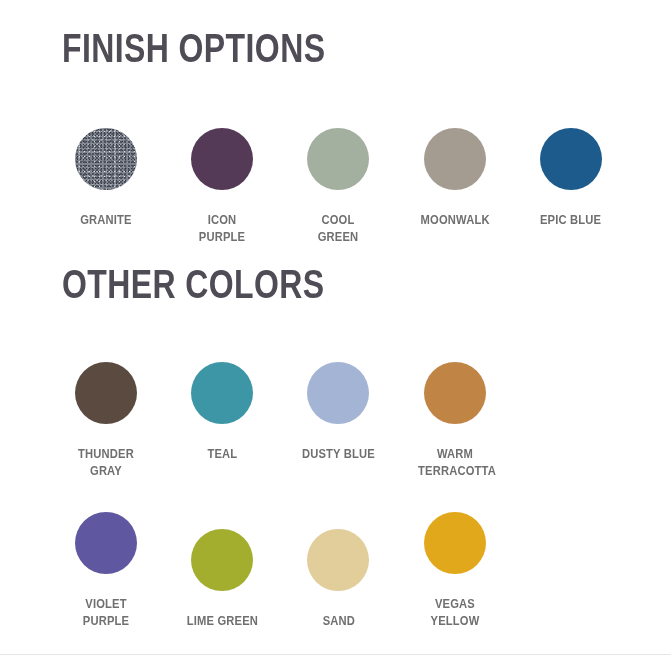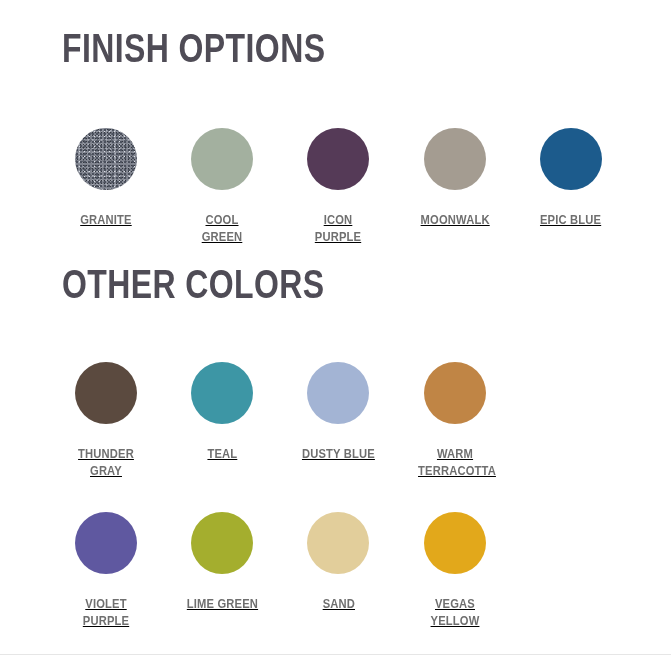--- a/index.html
+++ b/index.html
@@ -45,21 +45,20 @@
     padding: 0;
   }
 
   
   .swatch-row {
     display: flex;
     margin: 0;
     padding: 0 42px 0 48px;
     box-sizing: border-box;
     width: 671px;
-    text-decoration: underline;
   }
   .swatch-cell {
     width: 20%;
     display: flex;
     flex-direction: column;
     align-items: center;
     box-sizing: border-box;
   }
   .swatch-dot {
     width: 62px;
@@ -107,48 +106,48 @@
     text-align: center;
     transform: scaleX(0.86);
     max-width: 86px;
   }
 
   
   #section-finish          { top: 26px; }
   #finish-row              { margin-top: 58px; }
   #section-other           { top: 262px; }
   #other-row-1             { margin-top: 56px; }
-  #other-row-2             { margin-top: 33px; }
+  #other-row-2             { margin-top: 33px; align-items: flex-end; }
 </style>
 </head>
 <body style="background: rgb(255, 255, 255);">
 
 <div class="page">
 
   <section class="section" id="section-finish">
     <h2 class="section-heading" style="color: rgb(79, 76, 86);">FINISH OPTIONS</h2>
 
     <div class="swatch-row" id="finish-row">
 
       <div class="swatch-cell">
         <div class="swatch-dot texture-granite"></div>
         <div class="swatch-label" style="color: rgb(111, 111, 111);">GRANITE</div>
       </div>
 
       <div class="swatch-cell">
+        <div class="swatch-dot" style="background-color: rgb(85, 58, 87);"></div>
+        <div class="swatch-label" style="color: rgb(111, 111, 111);">ICON PURPLE</div>
+      </div>
+
+      <div class="swatch-cell">
         <div class="swatch-dot" style="background-color: rgb(163, 176, 159);"></div>
         <div class="swatch-label" style="color: rgb(111, 111, 111);">COOL GREEN</div>
       </div>
 
       <div class="swatch-cell">
-        <div class="swatch-dot" style="background-color: rgb(85, 58, 87);"></div>
-        <div class="swatch-label" style="color: rgb(111, 111, 111);">ICON PURPLE</div>
-      </div>
-
-      <div class="swatch-cell">
         <div class="swatch-dot" style="background-color: rgb(164, 156, 145);"></div>
         <div class="swatch-label" style="color: rgb(111, 111, 111);">MOONWALK</div>
       </div>
 
       <div class="swatch-cell">
         <div class="swatch-dot" style="background-color: rgb(28, 91, 140);"></div>
         <div class="swatch-label" style="color: rgb(111, 111, 111);">EPIC BLUE</div>
       </div>
 
     </div>

